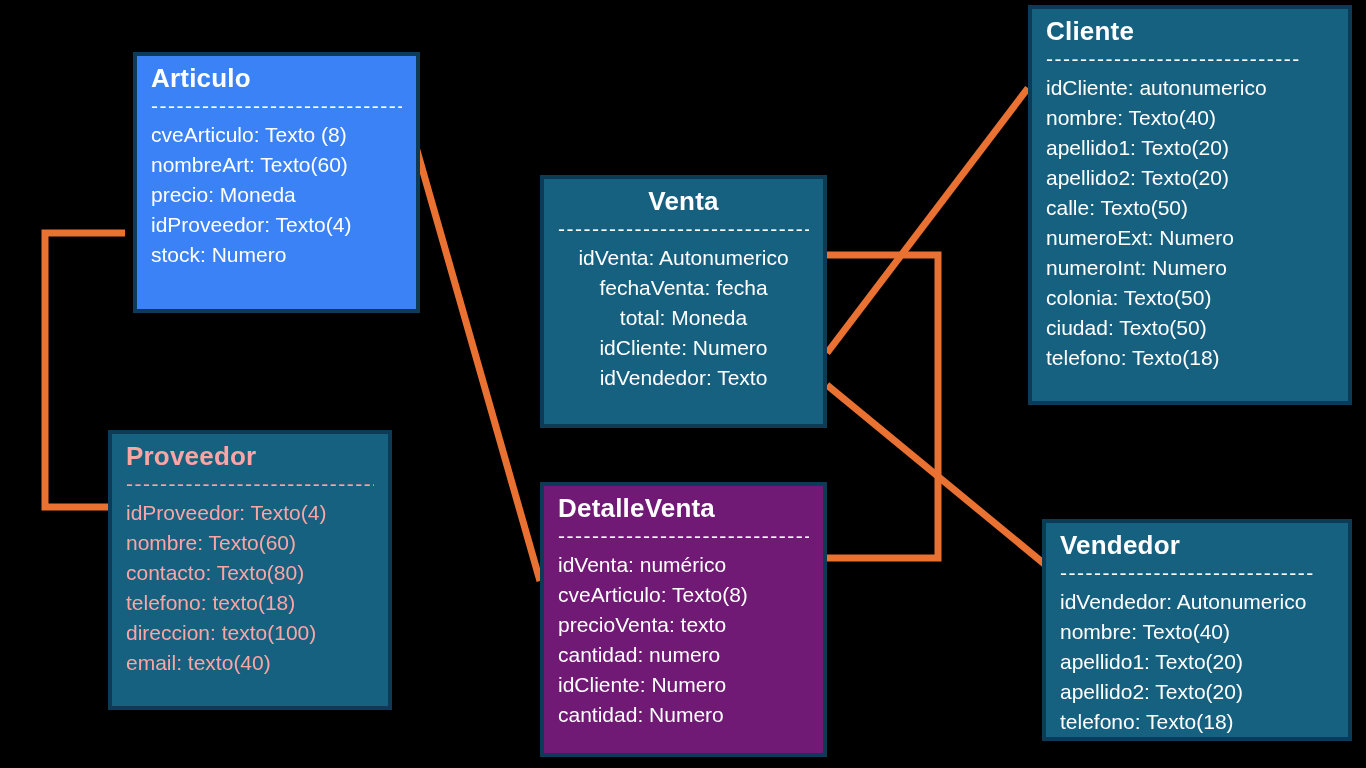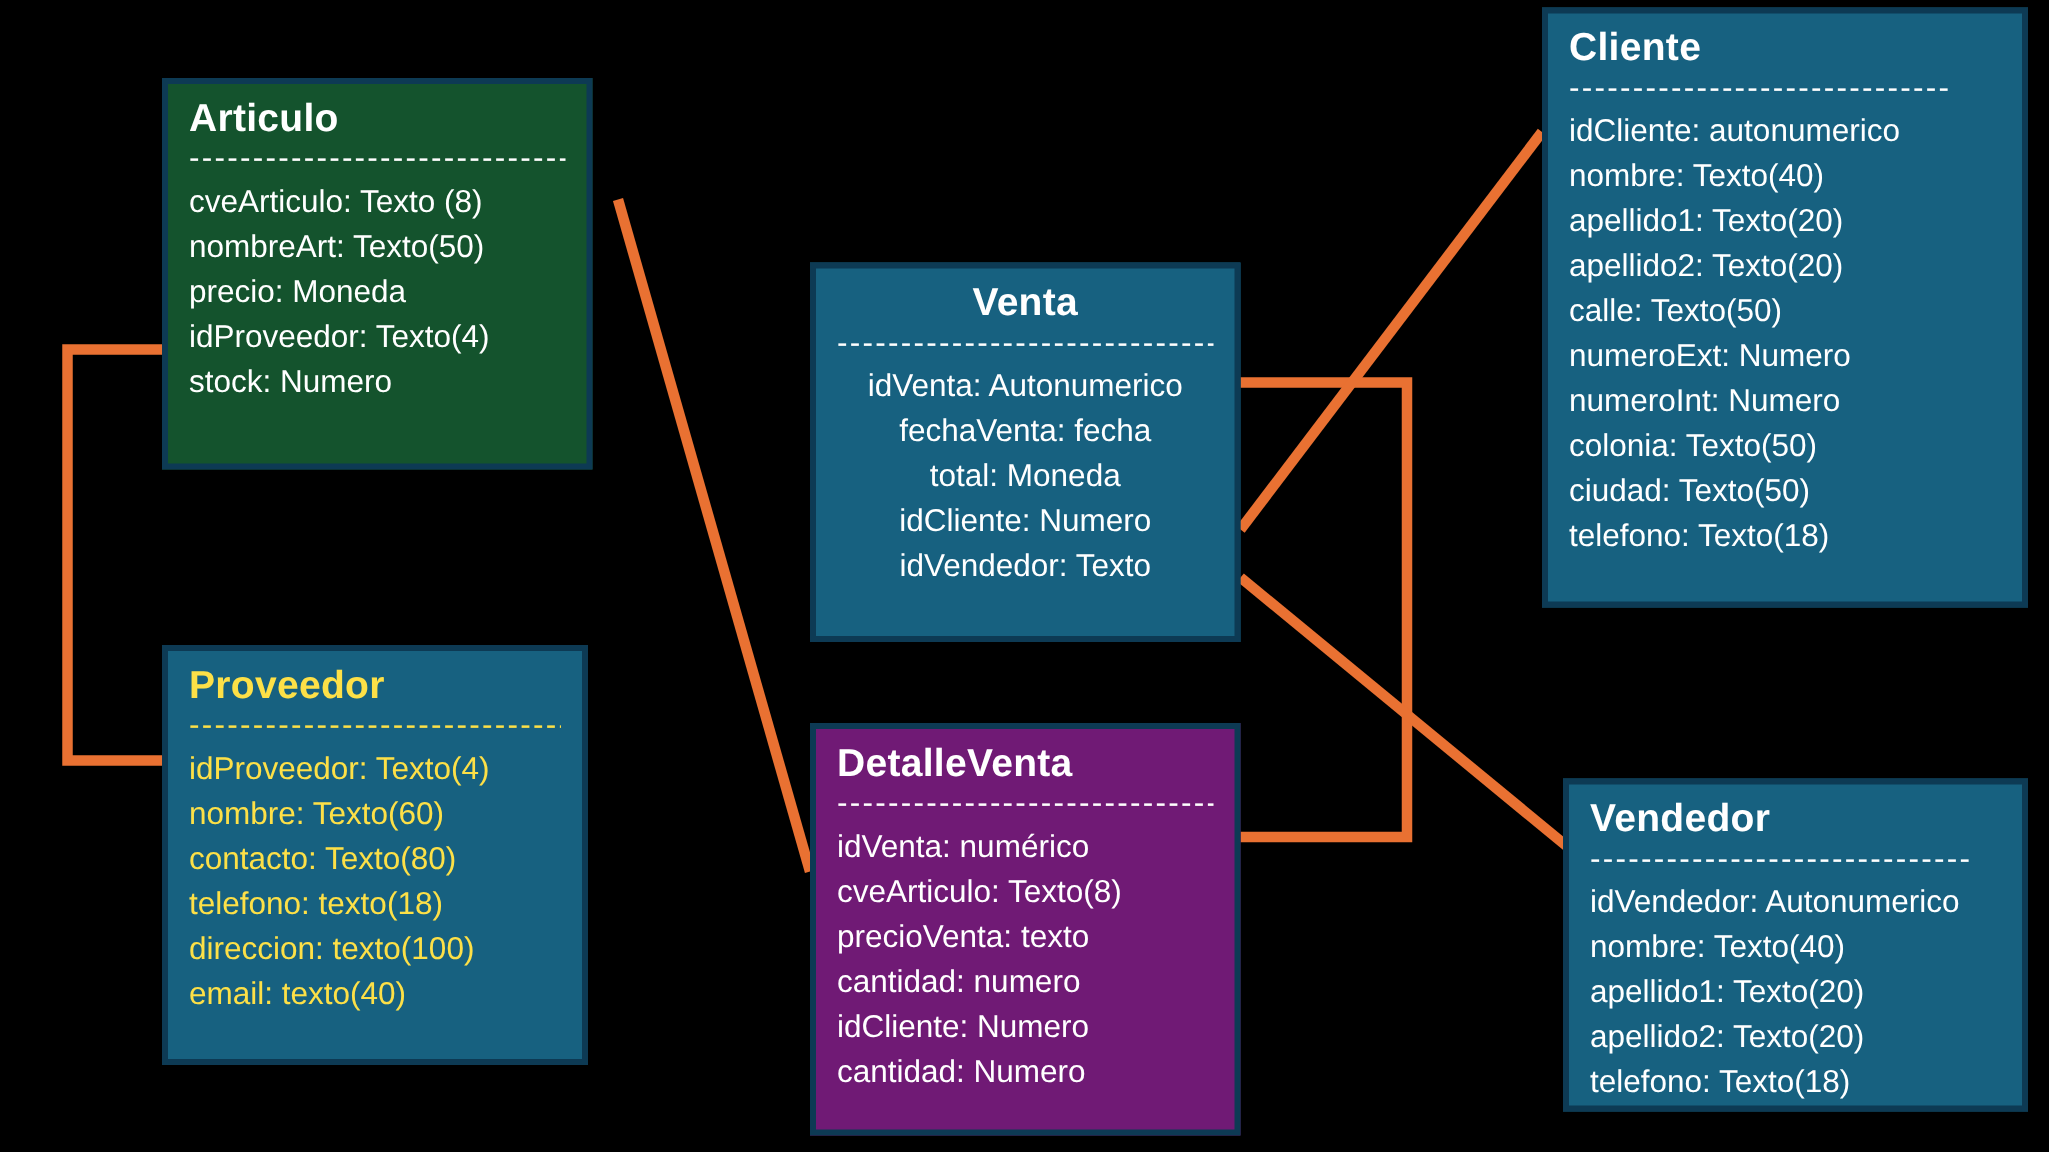--- a/index.html
+++ b/index.html
@@ -54,30 +54,30 @@
 <body>
 
 <div id="stage" style="width: 1366px; height: 768px; background: rgb(0, 0, 0);">
   <svg id="connector-layer" viewBox="0 0 1366 768" xmlns="http://www.w3.org/2000/svg">
       <polyline points="125,233 45,233 45,507 112,507" fill="none" stroke="#E97132" stroke-width="7"></polyline>
       <polyline points="412,133 540,581" fill="none" stroke="#E97132" stroke-width="7"></polyline>
       <polyline points="827,255 938,255 938,558 827,558" fill="none" stroke="#E97132" stroke-width="7"></polyline>
       <polyline points="827,353 1028,88" fill="none" stroke="#E97132" stroke-width="7"></polyline>
       <polyline points="827,385 1048,567" fill="none" stroke="#E97132" stroke-width="7"></polyline>
     </svg>
-<div class="entity" style="left: 108px; top: 52px; width: 287px; height: 261px; background: #14532d; border: 4px solid rgb(13, 58, 84); color: rgb(255, 255, 255);">
+<div class="entity" style="left: 133px; top: 52px; width: 287px; height: 261px; background: #3b82f6; border: 4px solid rgb(13, 58, 84); color: rgb(255, 255, 255);">
       <div class="entity-title">Articulo</div>
       <div class="entity-sep">------------------------------</div>
       <div class="entity-field">cveArticulo: Texto (8)</div>
-      <div class="entity-field">nombreArt: Texto(50)</div>
+      <div class="entity-field">nombreArt: Texto(60)</div>
       <div class="entity-field">precio: Moneda</div>
       <div class="entity-field">idProveedor: Texto(4)</div>
       <div class="entity-field">stock: Numero</div>
     </div>
-    <div class="entity" style="left: 108px; top: 430px; width: 284px; height: 280px; background: rgb(23, 97, 128); border: 4px solid rgb(13, 58, 84); color: #fde047;">
+    <div class="entity" style="left: 108px; top: 430px; width: 284px; height: 280px; background: rgb(23, 97, 128); border: 4px solid rgb(13, 58, 84); color: #fca5a5;">
       <div class="entity-title">Proveedor</div>
       <div class="entity-sep">------------------------------</div>
       <div class="entity-field">idProveedor: Texto(4)</div>
       <div class="entity-field">nombre: Texto(60)</div>
       <div class="entity-field">contacto: Texto(80)</div>
       <div class="entity-field">telefono: texto(18)</div>
       <div class="entity-field">direccion: texto(100)</div>
       <div class="entity-field">email: texto(40)</div>
     </div>
     <div class="entity" style="left: 540px; top: 175px; width: 287px; height: 253px; background: rgb(23, 97, 128); border: 4px solid rgb(13, 58, 84); color: rgb(255, 255, 255); text-align: center;">

